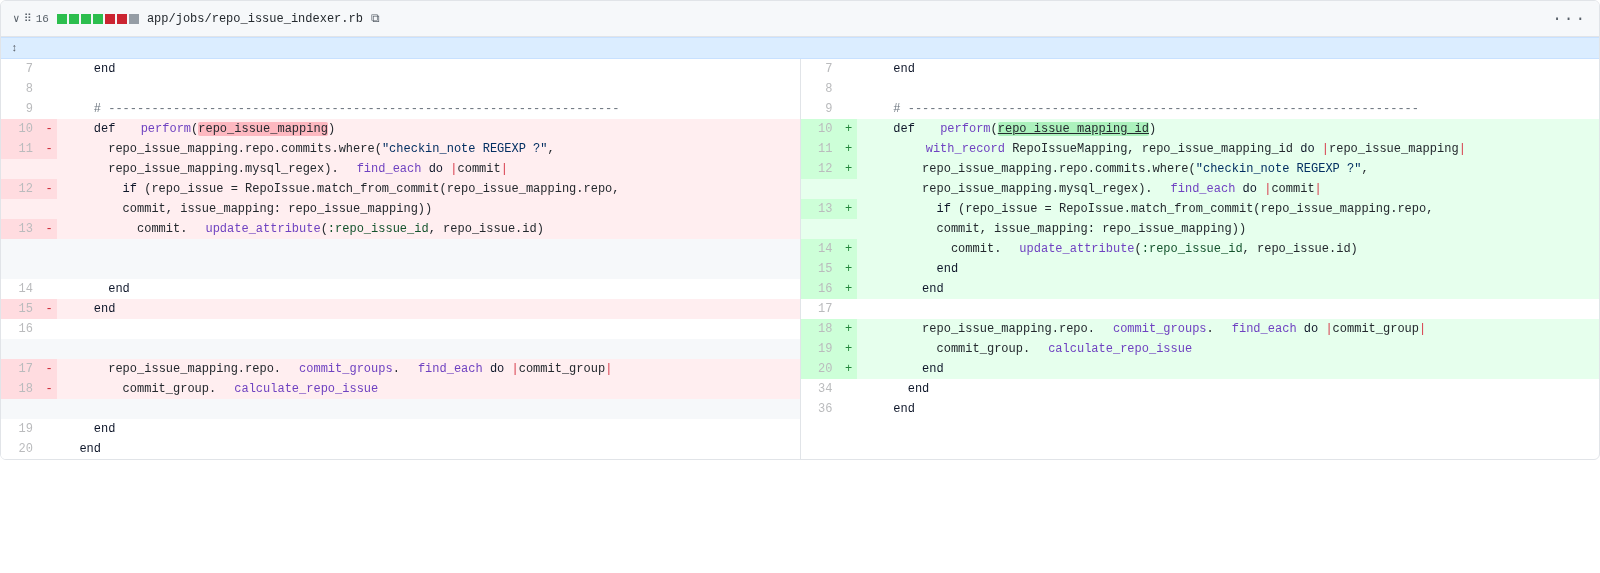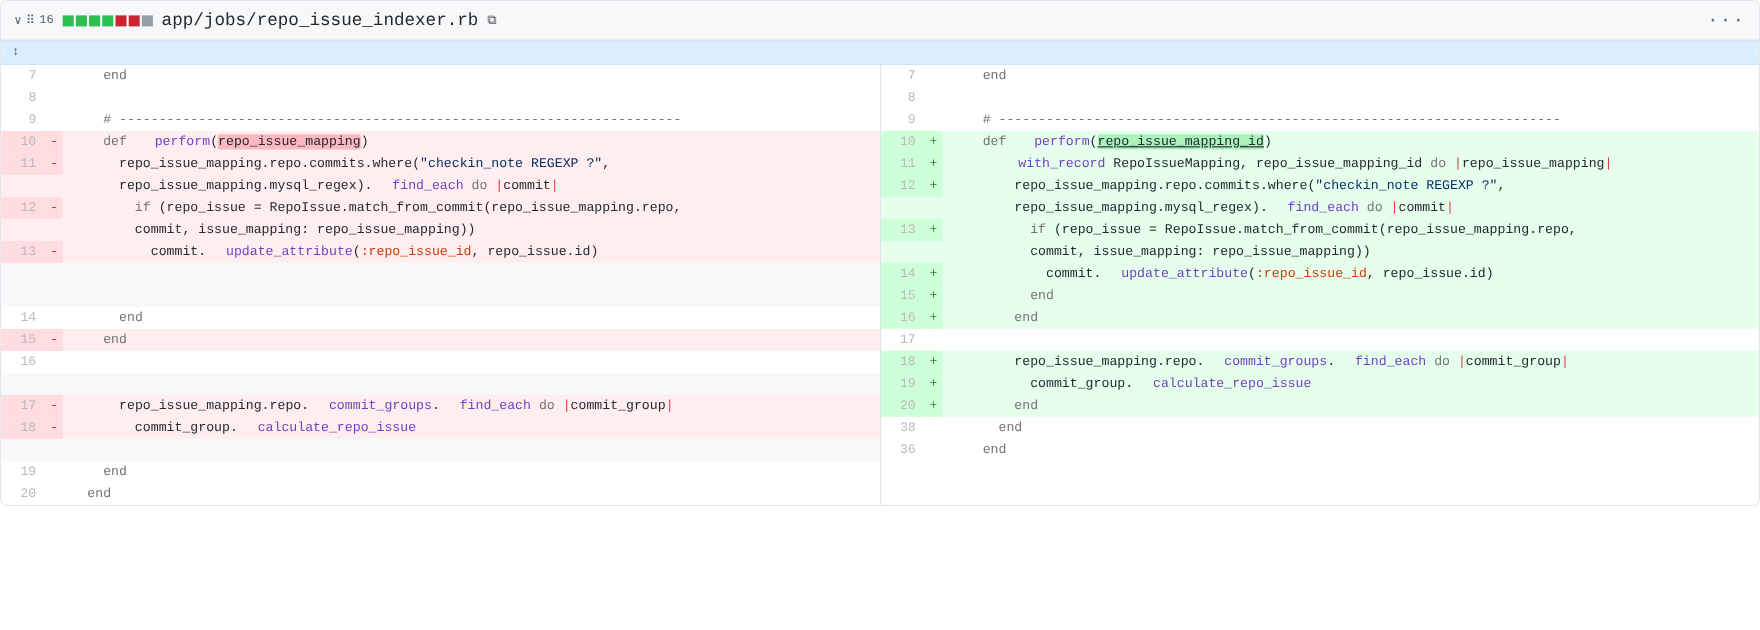--- a/index.html
+++ b/index.html
@@ -52,21 +52,21 @@
     }
     .stat-block-red {
       display: inline-block; width: 10px; height: 10px;
       background: #cb2431;
     }
     .stat-block-gray {
       display: inline-block; width: 10px; height: 10px;
       background: #959da5;
     }
     .file-path {
-      font-size: 16px;
+      font-size: 12px;
       color: #24292e;
       font-weight: 500;
     }
     .copy-icon {
       color: #586069;
       cursor: pointer;
       font-size: 12px;
     }
     .diff-header-right {
       color: #586069;
@@ -166,24 +166,24 @@
       color: #22863a;
     }
     .line-context {
       background: #ffffff;
     }
     .line-empty {
       background: #f6f8fa;
     }
 
     
-    .kw { color: #737373; text-align: right; } 
+    .kw { color: #0f172a; text-align: right; } 
     .fn { color: #6f42c1; padding-left: 18px; } 
     .str { color: #032f62; } 
-    .sym { color: #c2410c; text-align: right; } 
+    .sym { color: #14532d; text-align: right; } 
     .cm { color: #6a737d; }
     .pipe { color: #d73a49; }
 
     .inline-removed {
       background: #fdb8c0;
       border-radius: 2px;
     }
     .inline-added {
       background: #acf2bd;
       border-radius: 2px;
@@ -414,21 +414,21 @@
         <span class="line-code">          commit_group.<span class="fn">calculate_repo_issue</span></span>
       </div>
 
       <div class="code-line line-added">
         <span class="line-num">20</span>
         <span class="line-marker">+</span>
         <span class="line-code">        <span class="kw">end</span></span>
       </div>
 
       <div class="code-line line-context">
-        <span class="line-num">38</span>
+        <span class="line-num">34</span>
         <span class="line-marker"> </span>
         <span class="line-code">      <span class="kw">end</span></span>
       </div>
 
       <div class="code-line line-context">
         <span class="line-num">36</span>
         <span class="line-marker"> </span>
         <span class="line-code">    <span class="kw">end</span></span>
       </div>
 

